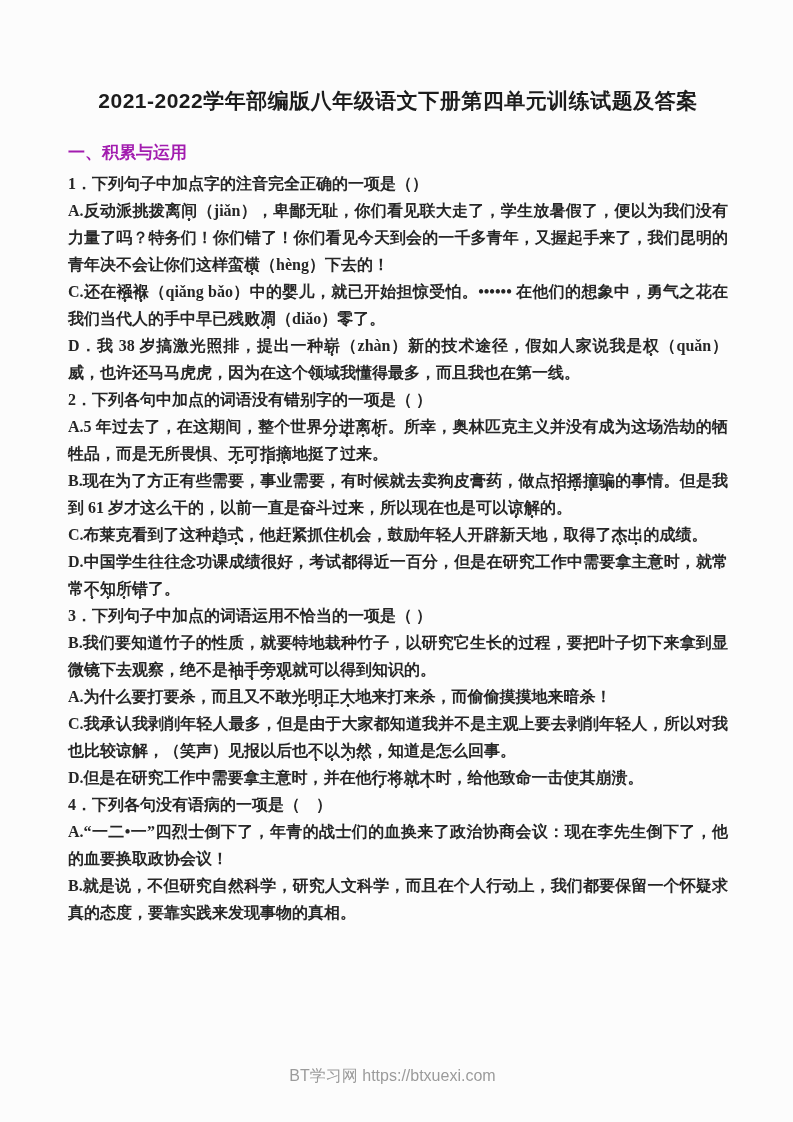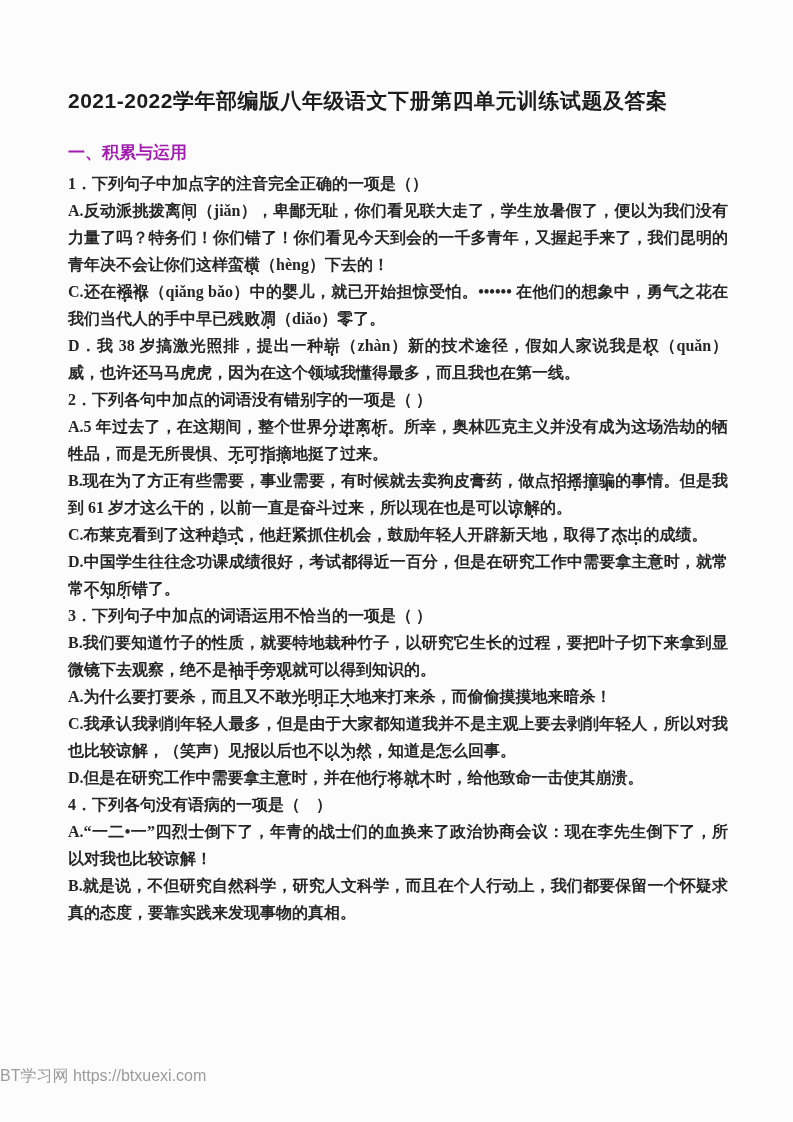--- a/index.html
+++ b/index.html
@@ -12,21 +12,21 @@
     position: relative;
     overflow: hidden;
   }
   .page {
     padding: 86px 65px 0 68px;
   }
   .doc-title {
     font-family: "Liberation Sans", sans-serif;
     font-size: 21px;
     font-weight: 700;
-    text-align: left;
+    text-align: center;
     line-height: 30px;
     margin: 0 0 22px 0;
     letter-spacing: 0.5px;
     color: #1c1c1c;
   }
   .section-heading {
     font-family: "Liberation Sans", sans-serif;
     font-size: 17px;
     font-weight: 700;
     line-height: 30px;
@@ -47,21 +47,21 @@
     background-size: 1em 5px;
     background-repeat: repeat-x;
     background-position: left bottom;
     padding-bottom: 3px;
   }
   .footer {
     position: absolute;
     left: 0;
     right: 8px;
     top: 1066px;
-    text-align: left;
+    text-align: center;
     font-family: "Liberation Sans", sans-serif;
     font-size: 16px;
     color: #9b9b9b;
   }
   .footer a {
     color: #9b9b9b;
     text-decoration: none;
   }
 </style>
 </head>
@@ -81,21 +81,21 @@
       <p class="para"><span>A.5 年过去了，在这期间，整个世界</span><span class="em">分进离析</span><span>。所幸，奥林匹克主义并没有成为这场浩劫的牺牲品，而是无所畏惧、</span><span class="em">无可指摘</span><span>地挺了过来。</span></p>
       <p class="para"><span>B.现在为了方正有些需要，事业需要，有时候就去卖狗皮膏药，做点</span><span class="em">招摇撞骗</span><span>的事情。但是我到 61 岁才这么干的，以前一直是奋斗过来，所以现在也是可以</span><span class="em">谅解</span><span>的。</span></p>
       <p class="para"><span>C.布莱克看到了这种</span><span class="em">趋式</span><span>，他赶紧抓住机会，鼓励年轻人开辟新天地，取得了</span><span class="em">杰出</span><span>的成绩。</span></p>
       <p class="para"><span>D.中国学生往往念功课成绩很好，考试都得近一百分，但是在研究工作中需要拿主意时，就常常</span><span class="em">不知所错</span><span>了。</span></p>
       <p class="para"><span>3．下列句子中加点的词语运用不恰当的一项是（ ）</span></p>
       <p class="para"><span>B.我们要知道竹子的性质，就要特地栽种竹子，以研究它生长的过程，要把叶子切下来拿到显微镜下去观察，绝不是</span><span class="em">袖手旁观</span><span>就可以得到知识的。</span></p>
       <p class="para"><span>A.为什么要打要杀，而且又不敢</span><span class="em">光明正大</span><span>地来打来杀，而偷偷摸摸地来暗杀！</span></p>
       <p class="para"><span>C.我承认我剥削年轻人最多，但是由于大家都知道我并不是主观上要去剥削年轻人，所以对我也比较谅解，（笑声）见报以后也</span><span class="em">不以为然</span><span>，知道是怎么回事。</span></p>
       <p class="para"><span>D.但是在研究工作中需要拿主意时，并在他</span><span class="em">行将就木</span><span>时，给他致命一击使其崩溃。</span></p>
       <p class="para"><span>4．下列各句没有语病的一项是（　）</span></p>
-      <p class="para"><span>A.“一二•一”四烈士倒下了，年青的战士们的血换来了政治协商会议：现在李先生倒下了，所以对我也比较谅解！</span></p>
+      <p class="para"><span>A.“一二•一”四烈士倒下了，年青的战士们的血换来了政治协商会议：现在李先生倒下了，他的血要换取政协会议！</span></p>
       <p class="para"><span>B.就是说，不但研究自然科学，研究人文科学，而且在个人行动上，我们都要保留一个怀疑求真的态度，要靠实践来发现事物的真相。</span></p>
     </div>
 </div>
 
 <div class="footer">
   <span>BT学习网</span>
   <a href="#">https://btxuexi.com</a>
 </div>
 
 </body></html>

